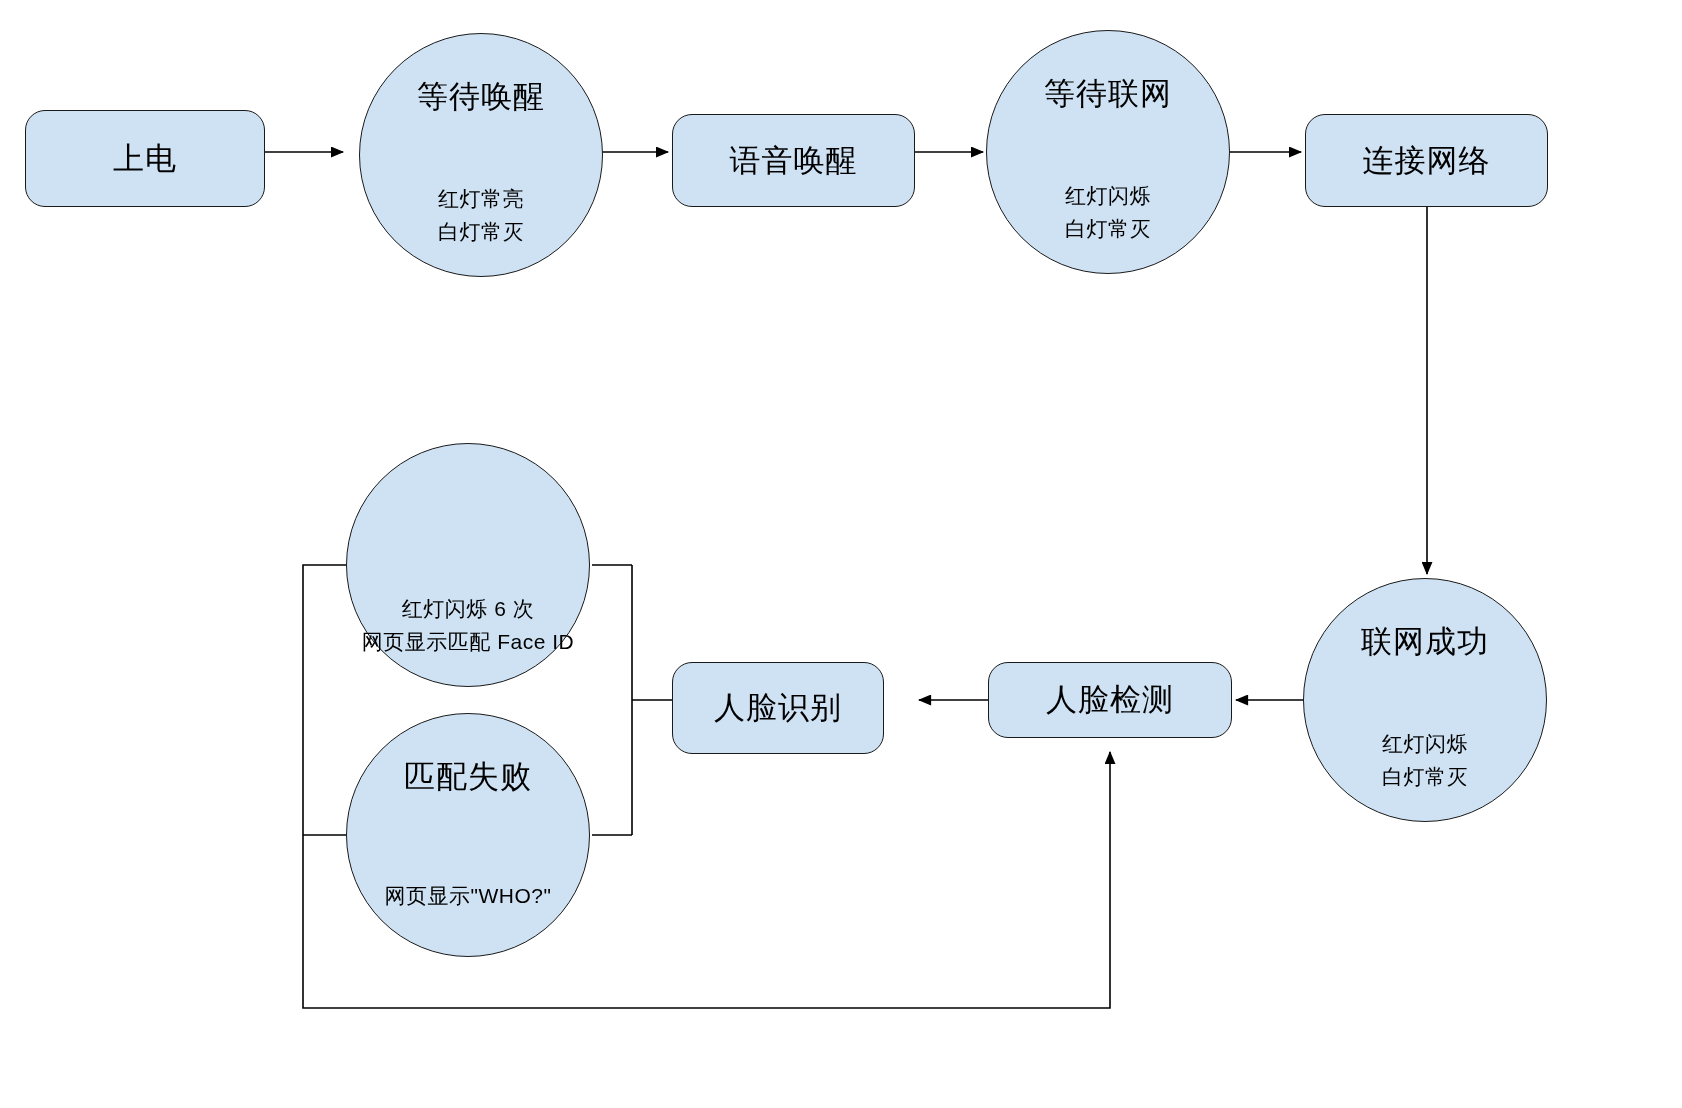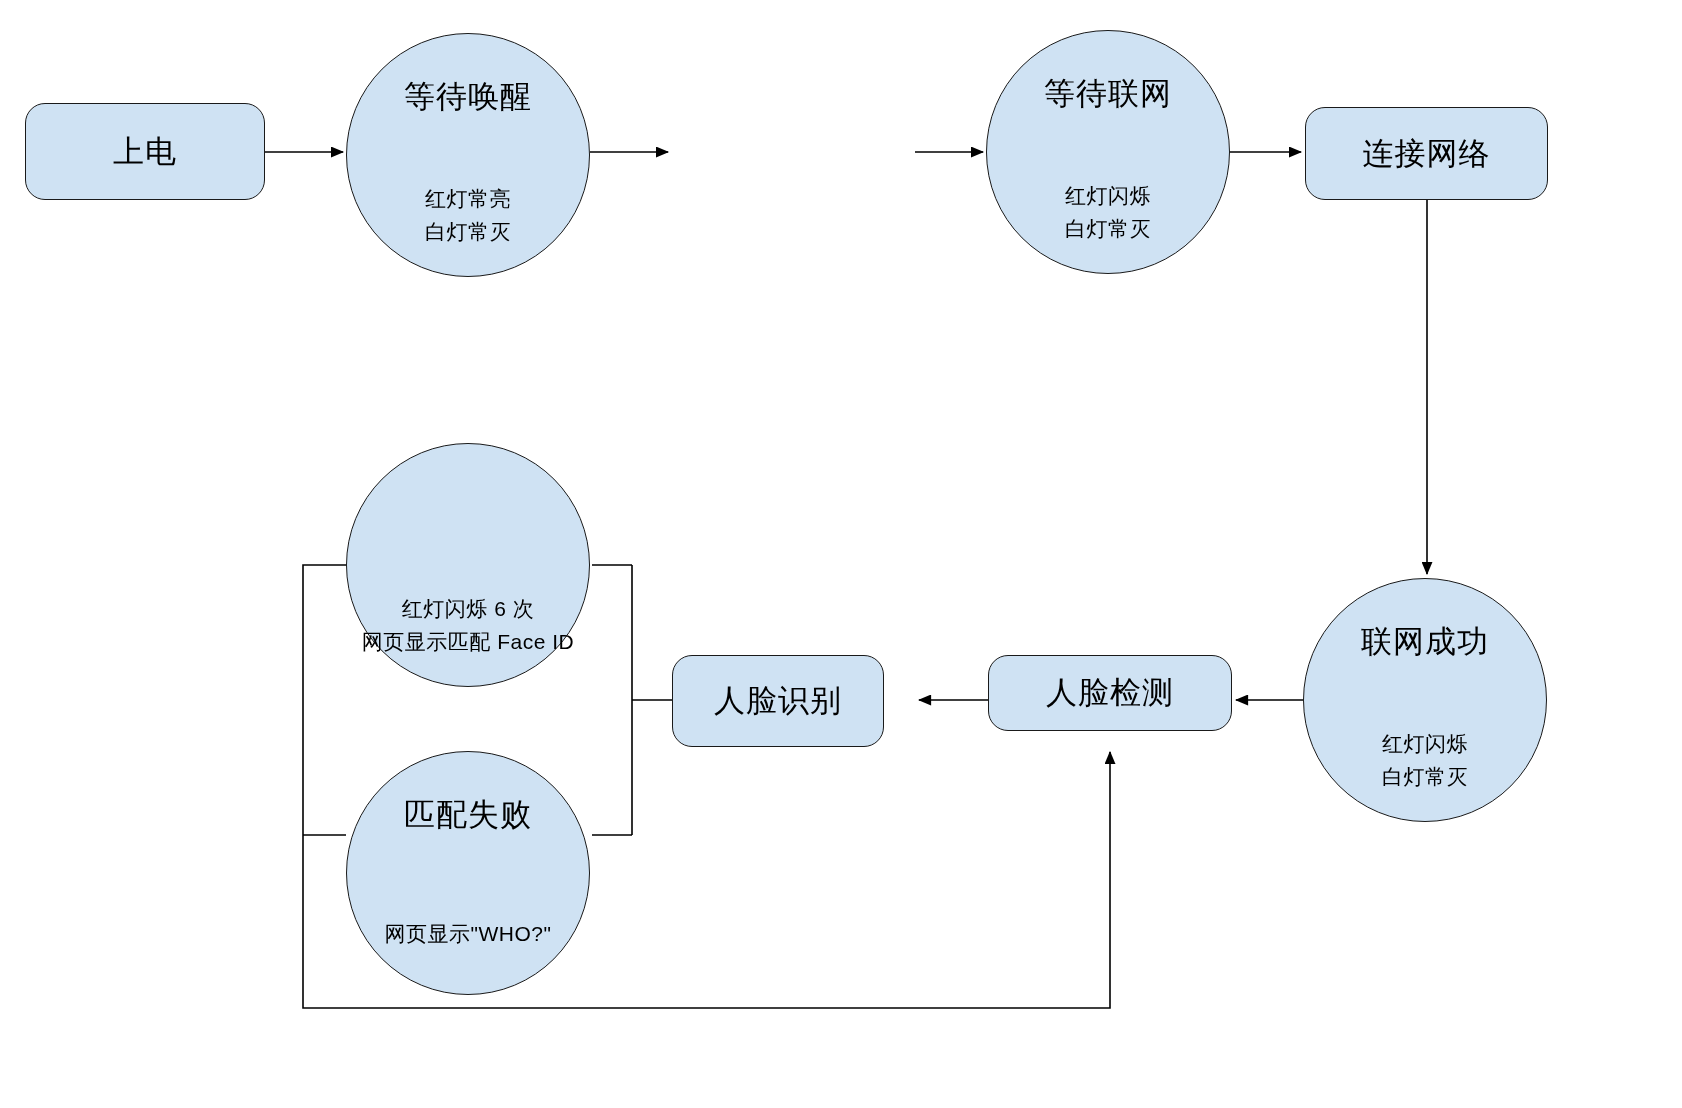--- a/index.html
+++ b/index.html
@@ -30,20 +30,21 @@
     border: 1.5px solid var(--node-border, #1a1a1a);
     box-sizing: border-box;
   }
   .rect-node {
     border-radius: 20px;
     display: flex;
     align-items: center;
     justify-content: center;
     font-size: 31px;
     letter-spacing: 1px;
+    margin-top: 7px;
   }
   .circle-node {
     border-radius: 50%;
   }
   .circle-title {
     position: absolute;
     top: 26%;
     left: 0;
     width: 100%;
     transform: translateY(-50%);
@@ -85,28 +86,31 @@
       <path d="M672,700 L632,700 M632,565 L632,835 M632,565 L592,565 M632,835 L592,835"></path>
       <path d="M346,565 L303,565 L303,1008 L1110,1008 L1110,752" marker-end="url(#arrow)"></path>
       <line x1="346" y1="835" x2="303" y2="835"></line>
     </g>
   </svg>
 
   <div class="node rect-node" style="left:25px; top:103px; width:240px; height:97px;">
     <span>上电</span>
   </div>
 
-  <div class="node circle-node" style="left:346px; top:33px; width:244px; height:244px;">
+  <div class="node circle-node" style="left:359px; top:33px; width:244px; height:244px;">
     <div class="circle-title">等待唤醒</div>
     <div class="circle-note">
       <div>红灯常亮</div>
       <div>白灯常灭</div>
     </div>
   </div>
 
+  <div class="node rect-node" style="left:672px; top:107px; width:243px; height:93px;">
+    <span>语音唤醒</span>
+  </div>
 
   <div class="node circle-node" style="left:986px; top:30px; width:244px; height:244px;">
     <div class="circle-title">等待联网</div>
     <div class="circle-note">
       <div>红灯闪烁</div>
       <div>白灯常灭</div>
     </div>
   </div>
 
   <div class="node rect-node" style="left:1305px; top:107px; width:243px; height:93px;">
@@ -129,20 +133,20 @@
     <span>人脸识别</span>
   </div>
 
   <div class="node circle-node" style="left:346px; top:443px; width:244px; height:244px;">
     <div class="circle-note">
       <div>红灯闪烁 6 次</div>
       <div>网页显示匹配 Face ID</div>
     </div>
   </div>
 
-  <div class="node circle-node" style="left:346px; top:751px; width:244px; height:244px;text-decoration:underline;">
+  <div class="node circle-node" style="left:346px; top:713px; width:244px; height:244px;text-decoration:underline;">
     <div class="circle-title">匹配失败</div>
     <div class="circle-note">
       <div>网页显示"WHO?"</div>
     </div>
   </div>
 
 </div>
 
 </body></html>

